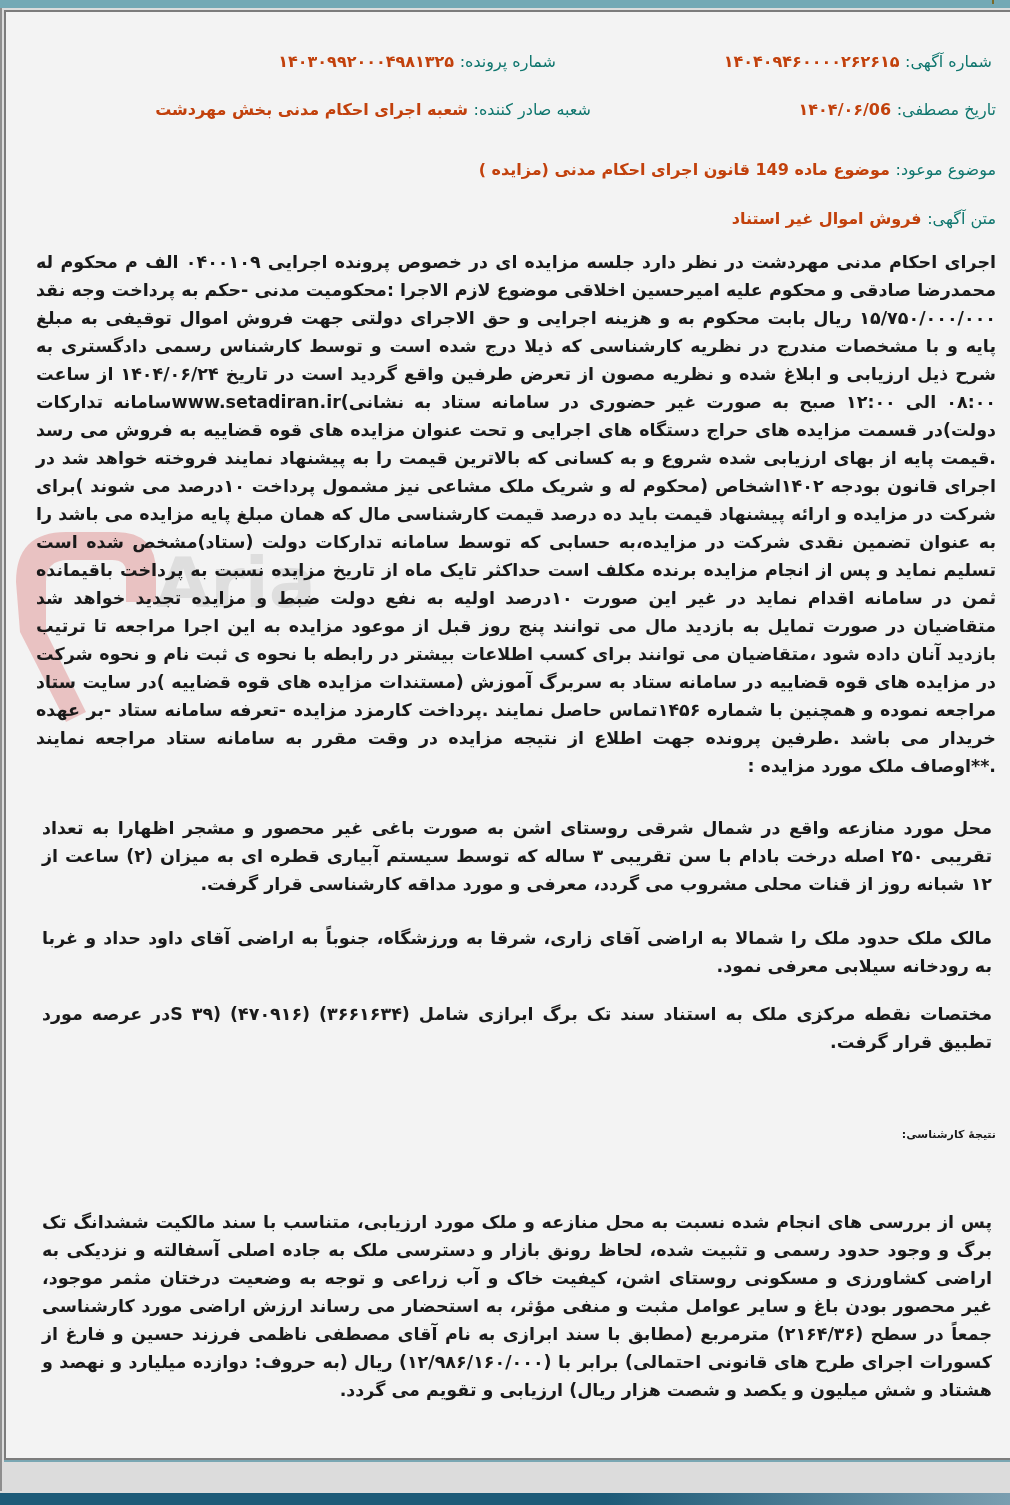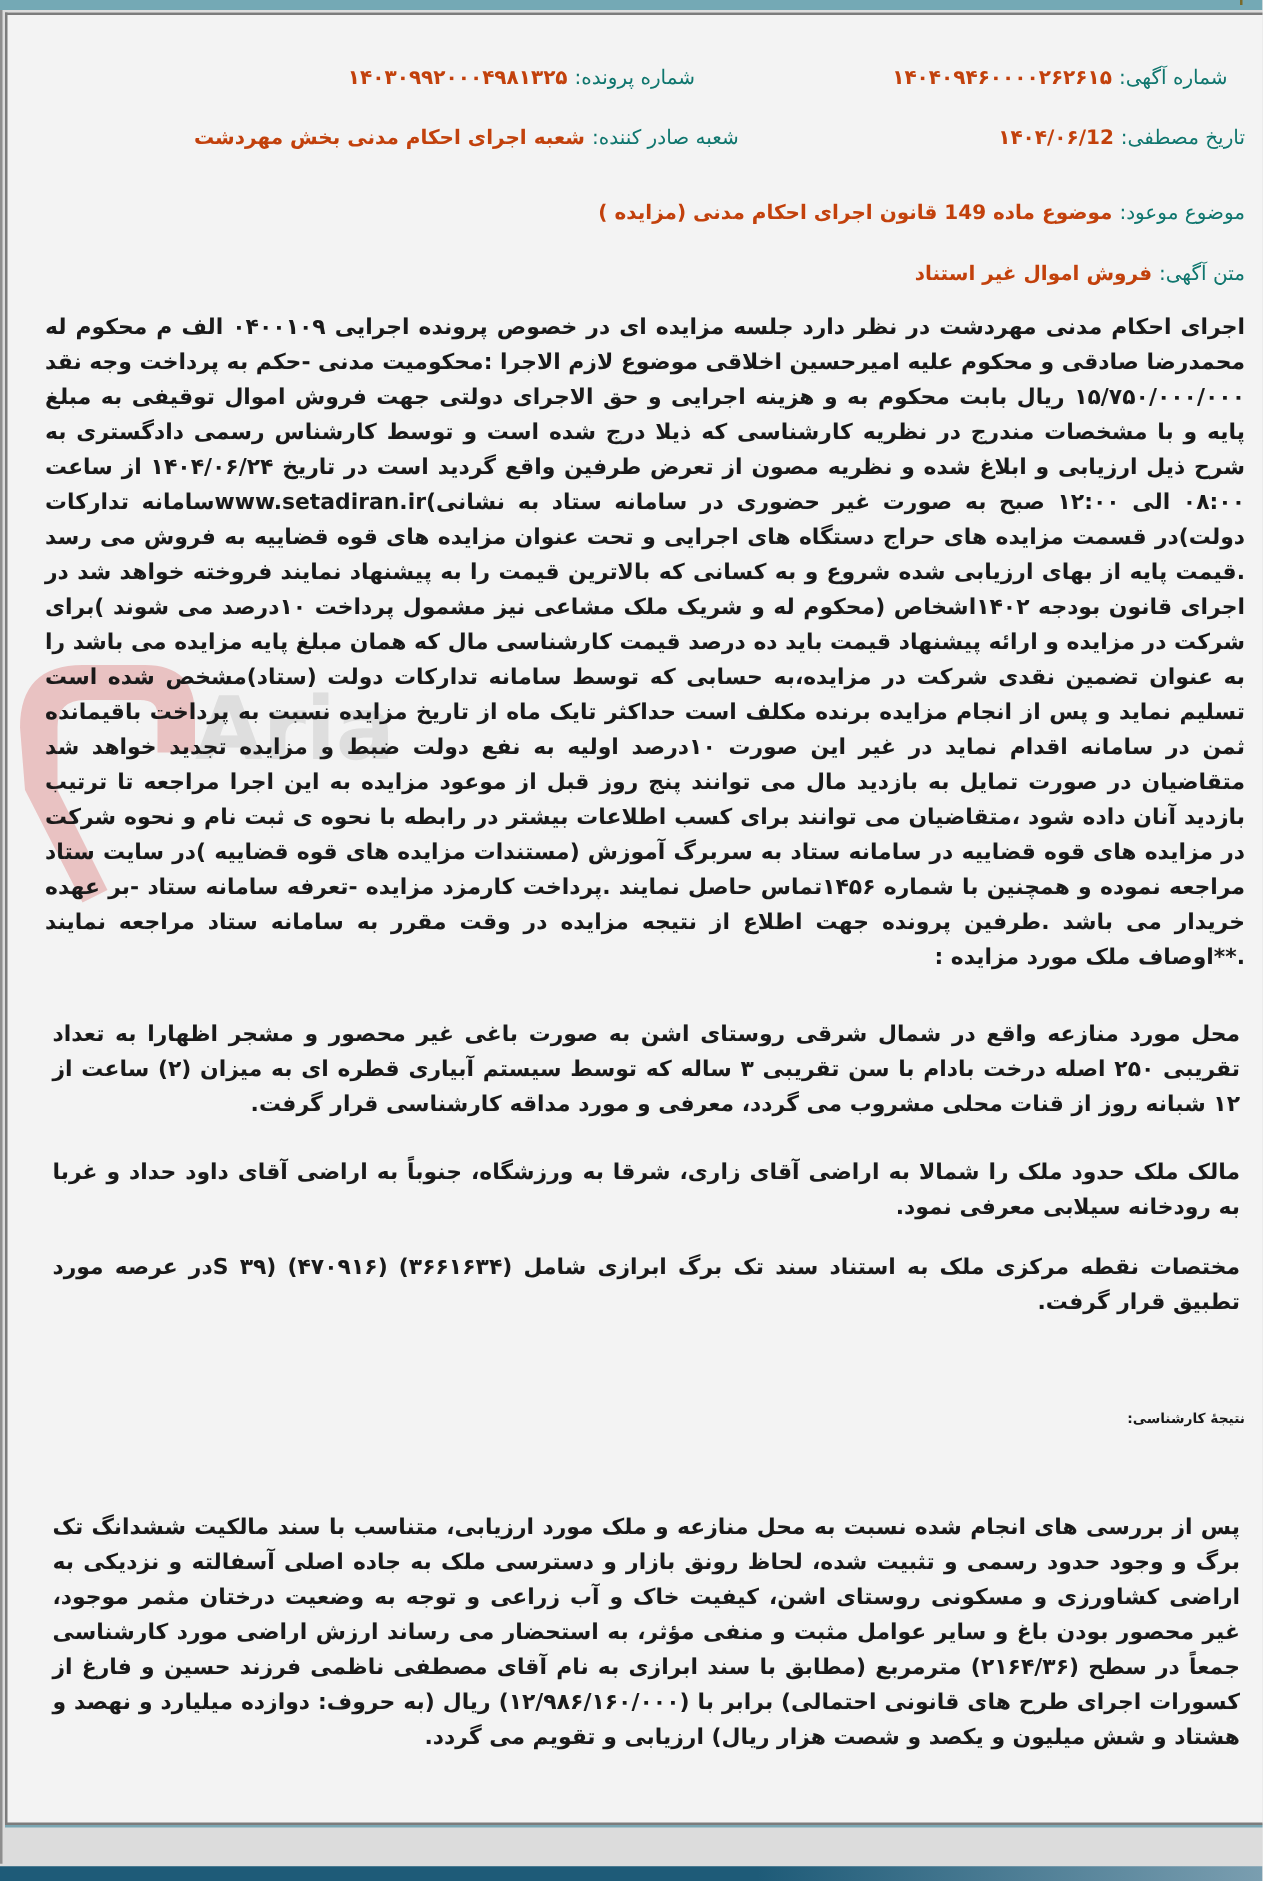--- a/index.html
+++ b/index.html
@@ -67,32 +67,32 @@
 <div class="frame">
   <div class="panel">
 
     <svg class="watermark" viewBox="0 0 320 230">
       <path d="M10 70 Q10 20 60 20 L110 20 Q150 20 150 60 L150 90 L120 90 L120 60 Q120 48 106 48 L62 48 Q40 48 40 70 L40 120 L80 200 L60 210 L14 120 Z" fill="#d96a6a"></path>
       <text x="150" y="95" font-size="70" fill="#b8b8b8" font-family="DejaVu Sans, sans-serif" font-weight="bold">Aria</text>
     </svg>
 
     <div class="content">
 
-      <div class="meta-row" style="right:14px; top:40px;">
+      <div class="meta-row" style="right:4px; top:40px;">
         <span class="lbl">شماره آگهی:</span>
         <span class="val">۱۴۰۴۰۹۴۶۰۰۰۰۲۶۲۶۱۵</span>
       </div>
       <div class="meta-row" style="right:440px; top:40px;">
         <span class="lbl">شماره پرونده:</span>
         <span class="val">۱۴۰۳۰۹۹۲۰۰۰۴۹۸۱۳۲۵</span>
       </div>
 
       <div class="meta-row" style="right:0; top:88px;">
         <span class="lbl">تاریخ مصطفی:</span>
-        <span class="val">۱۴۰۴/۰۶/12</span>
+        <span class="val">۱۴۰۴/۰۶/06</span>
       </div>
       <div class="meta-row" style="right:405px; top:88px;">
         <span class="lbl">شعبه صادر کننده:</span>
         <span class="val">شعبه اجرای احکام مدنی بخش مهردشت</span>
       </div>
 
       <div class="meta-row" style="right:0; top:148px;">
         <span class="lbl">موضوع موعود:</span>
         <span class="val">موضوع ماده 149 قانون اجرای احکام مدنی (مزایده )</span>
       </div>

